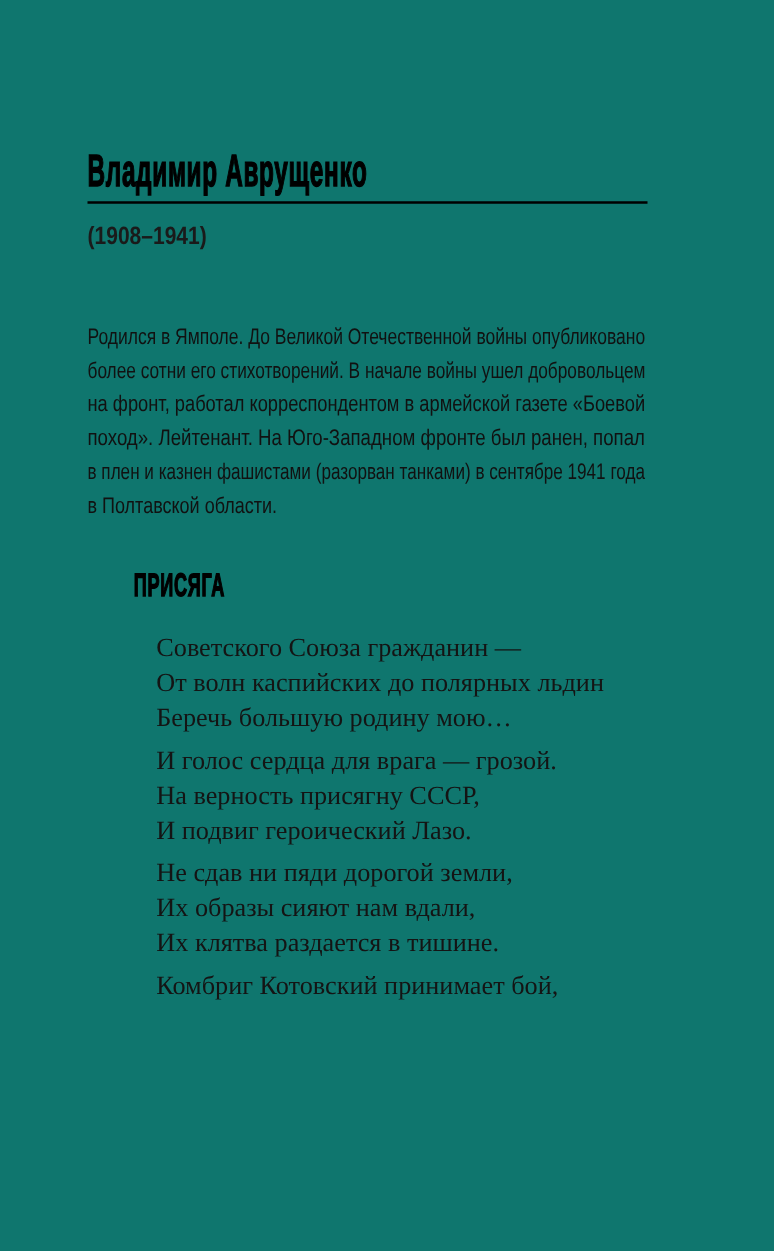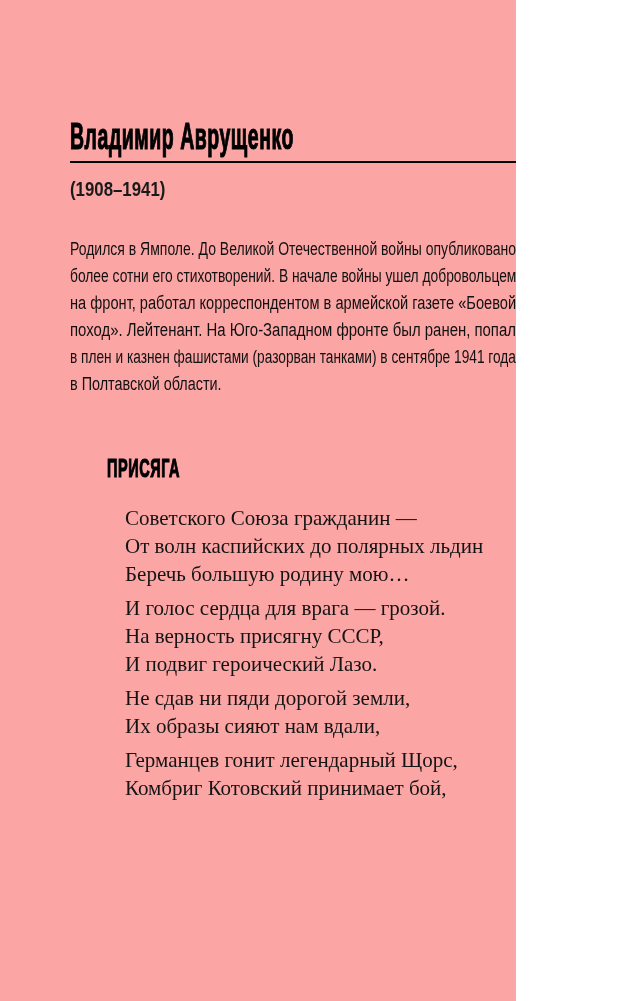--- a/index.html
+++ b/index.html
@@ -1,20 +1,20 @@
 <!DOCTYPE html>
 <html><head>
 <meta charset="utf-8">
 <style>
   html, body { margin: 0; padding: 0; background: #ffffff; }
   .page {
     position: relative;
-    width: 516px;
+    width: 619px;
     height: 1001px;
-    background: #fca5a5;
+    background: #0f766e;
     color: #0d0d0d;
     overflow: hidden;
     font-family: "Liberation Sans", sans-serif;
   }
   
   .display {
     position: absolute;
     font-family: "Liberation Sans", sans-serif;
     font-weight: bold;
     color: #000000;
@@ -44,21 +44,21 @@
     font-size: 20px;
     line-height: 22px;
     font-weight: bold;
     color: #1a1a1a;
     white-space: nowrap;
     transform-origin: 0 0;
   }
   .bio {
     position: absolute;
     left: 70px;
-    top: 236px;
+    top: 256px;
     width: 446px;
   }
   .bio-line {
     font-size: 18px;
     line-height: 27px;
     color: #111111;
     white-space: nowrap;
     transform-origin: 0 0;
   }
   .poem-title {
@@ -110,20 +110,20 @@
       <div class="poem-line">Беречь большую родину мою…</div>
     </div>
     <div class="stanza">
       <div class="poem-line">И голос сердца для врага — грозой.</div>
       <div class="poem-line">На верность присягну СССР,</div>
       <div class="poem-line">И подвиг героический Лазо.</div>
     </div>
     <div class="stanza">
       <div class="poem-line">Не сдав ни пяди дорогой земли,</div>
       <div class="poem-line">Их образы сияют нам вдали,</div>
+      <div class="poem-line">Их клятва раздается в тишине.</div>
     </div>
     <div class="stanza">
-      <div class="poem-line">Германцев гонит легендарный Щорс,</div>
       <div class="poem-line">Комбриг Котовский принимает бой,</div>
     </div>
   </div>
 
 </div>
 
 </body></html>

